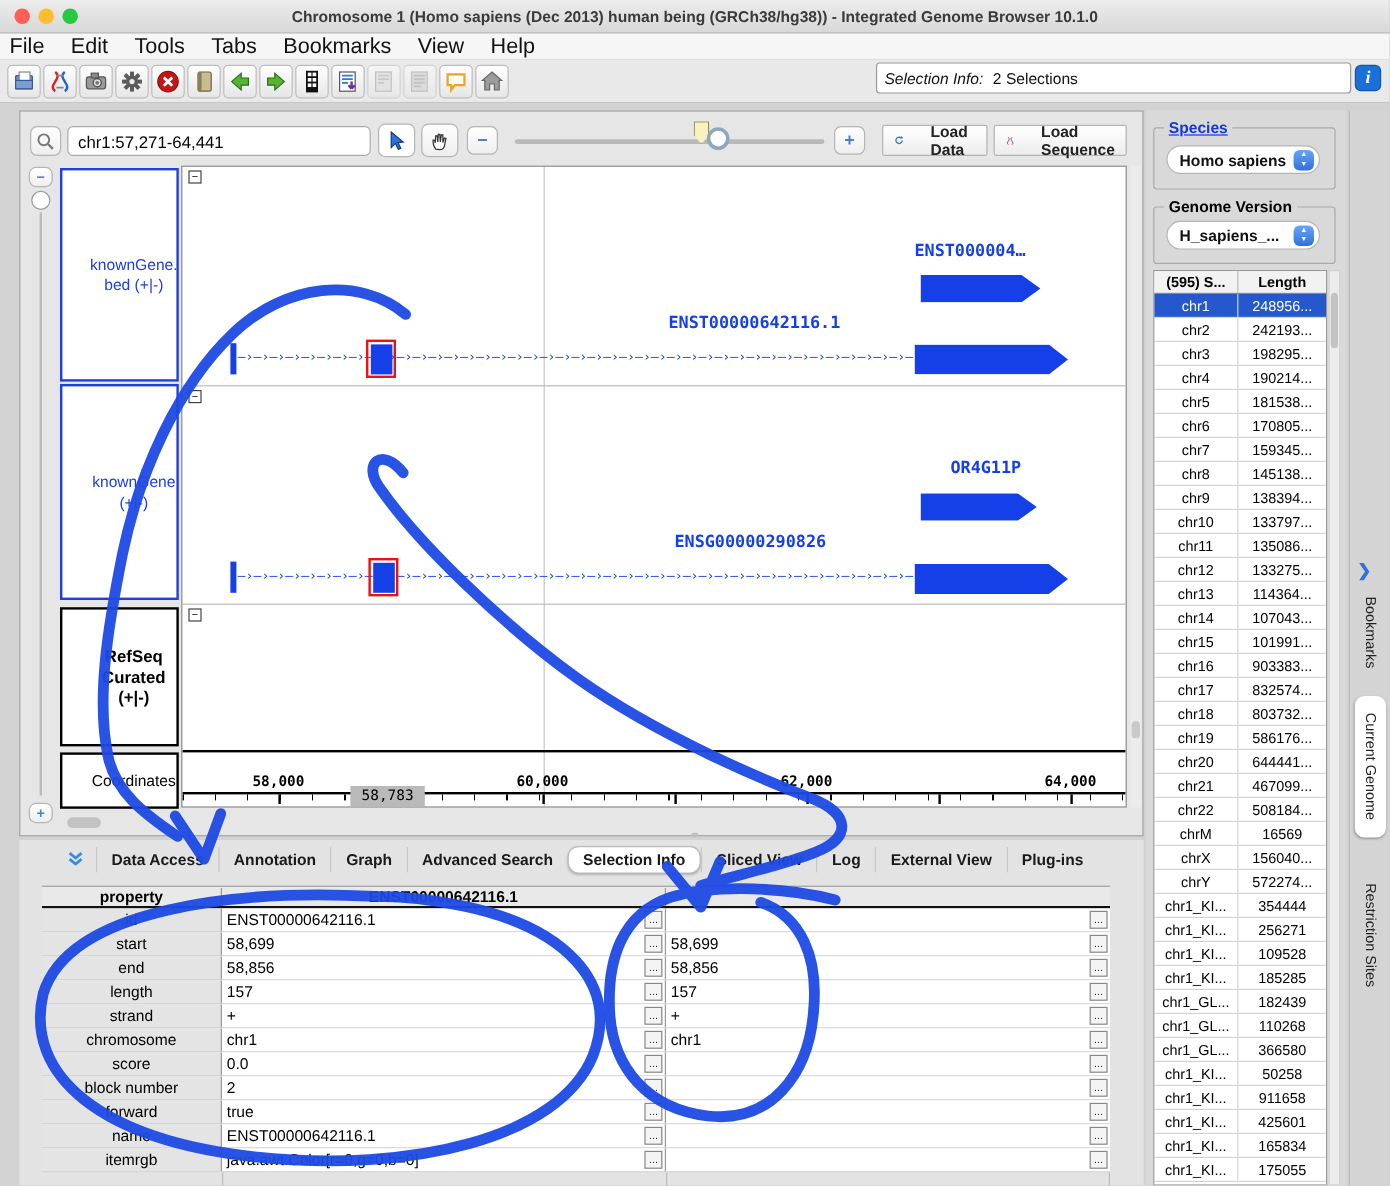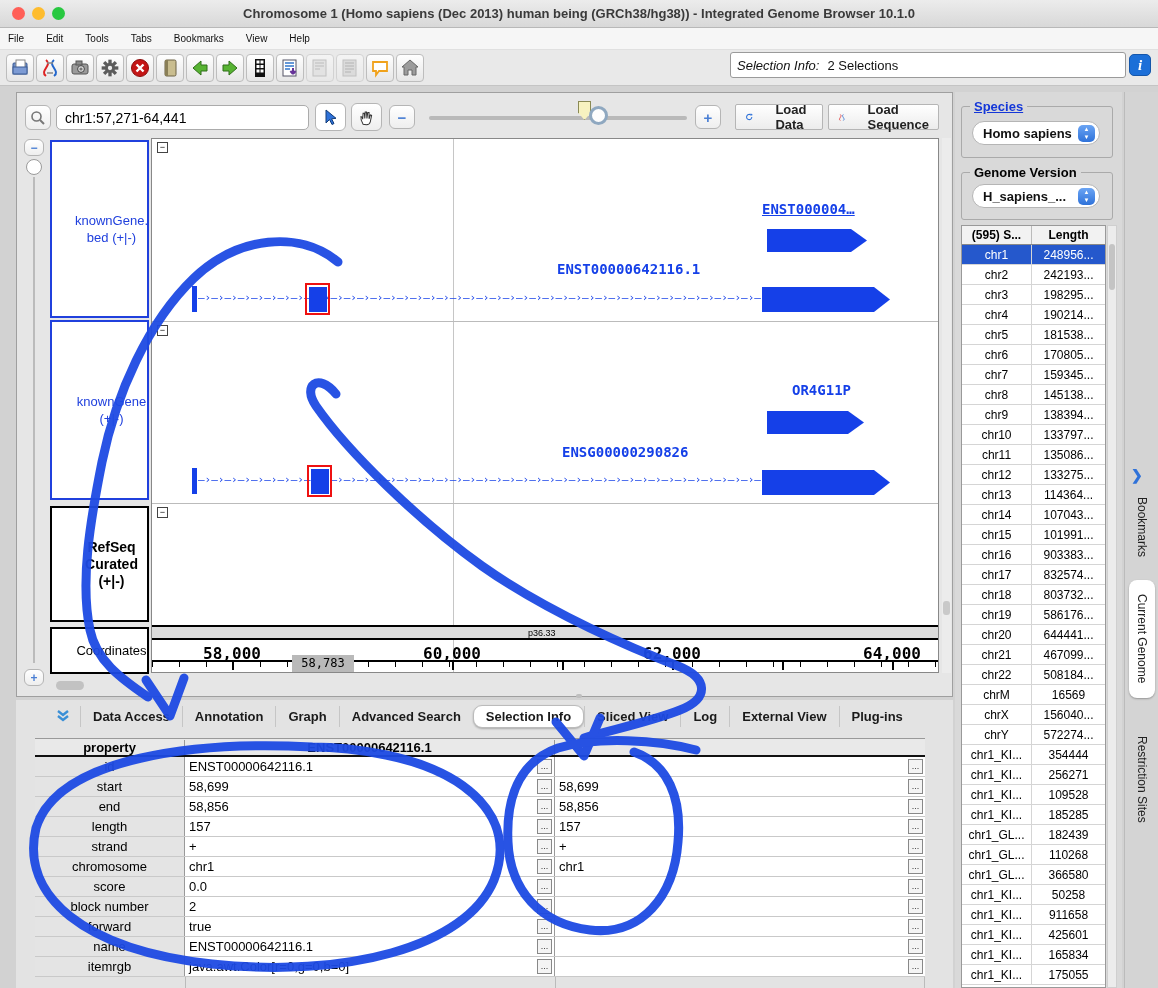--- a/index.html
+++ b/index.html
@@ -10,21 +10,21 @@
   
   #titlebar { left:0; top:0; width:1158px; height:28px;
     background:linear-gradient(#ececec,#d8d8d8); border-bottom:1px solid #b8b8b8;
     display:flex; align-items:center; justify-content:center; }
   .traffic { position:absolute; top:7px; width:13px; height:13px; border-radius:50%; }
   #titlebar .title { font-size:13px; font-weight:bold; color:#3a3a3a; }
 
   
   #menubar { left:0; top:28px; width:1158px; height:22px; background:#f6f6f6;
     display:flex; align-items:center; padding-left:8px; gap:22px; border-bottom:1px solid #e0e0e0; }
-  #menubar span { font-size:10px; color:#111; }
+  #menubar span { font-size:18px; color:#111; }
 
   
   #toolbar { left:0; top:50px; width:1158px; height:36px; background:#e9e9e9;
     border-bottom:1px solid #c4c4c4; display:flex; align-items:center; padding-left:6px; gap:2px; }
   .tbtn { width:28px; height:28px; border:1px solid #bdbdbd; border-radius:4px;
     background:linear-gradient(#ffffff,#e6e6e6); display:inline-flex; align-items:center; justify-content:center; }
   .tbtn.disabled { opacity:.5; filter:grayscale(1); }
   #selinfo-box { position:absolute; left:730px; top:52px; width:396px; height:26px; background:#fff;
     border:1px solid #9a9a9a; border-radius:3px; display:flex; align-items:center; padding:0 6px; }
   #selinfo-box .lab { font-style:italic; font-size:13px; color:#111; }
@@ -79,21 +79,21 @@
   .intron-chevrons { position:absolute; color:#1540e8; font-family:"DejaVu Sans Mono", monospace;
     font-size:11px; letter-spacing:0px; white-space:nowrap; overflow:hidden; }
   .sel-box { position:absolute; border:2px solid #ee1111; background:transparent; }
   .track-sep { position:absolute; left:0; width:100%; height:1px; background:#bbb; }
 
   
   #cyto-line-top { position:absolute; left:0; top:486px; width:100%; height:2px; background:#000; }
   #cyto-band { position:absolute; left:0; top:488px; width:100%; height:13px; background:#dcdcdc; border-bottom:2px solid #000; }
   #cyto-band span { position:absolute; left:376px; top:1px; font-size:9px; color:#000; }
   .ruler-num { position:absolute; top:505px; font-family:"DejaVu Sans Mono", monospace; font-weight:bold;
-    font-size:16px; color:#000; transform:translateX(-50%); }
+    font-size:12px; color:#000; transform:translateX(-50%); }
   #ruler-line { position:absolute; left:0; top:521px; width:100%; height:2px; background:#000; }
   #ruler-minors { position:absolute; left:0; top:523px; width:100%; height:5px;
     background:repeating-linear-gradient(90deg,#000 0 1px,transparent 1px 27px); }
   .ruler-major { position:absolute; top:523px; width:2px; height:8px; background:#000; }
   #cursor-pos { position:absolute; left:140px; top:516px; width:62px; height:17px; background:#b9b9b9;
     font-family:"DejaVu Sans Mono", monospace; font-size:12px; color:#000; text-align:center; line-height:17px; }
 
   #view-vscroll { position:absolute; left:925px; top:45px; width:9px; height:535px; background:#ececec; }
   #view-vscroll .thumb { position:absolute; left:1px; top:463px; width:7px; height:14px; background:#c9c9c9; border-radius:3px; }
 
@@ -345,21 +345,21 @@
       <span class="ln">(+|-)</span>
   </div>
   <div class="tracklabel black" style="top:534px; height:47px; font-weight:normal; font-size:13px;">
     <span class="ln">Coordinates</span>
   </div>
 
   <div id="trackview">
     <div id="gridline"></div>
 
     <span class="collapse-box" style="top:3px;"><span>−</span></span>
-    <span class="gene-label" style="left:610px; top:62px;text-decoration:underline;">ENST000004…</span>
+    <span class="gene-label" style="left:610px; top:62px;">ENST000004…</span>
     <div class="gene-block gene-arrow" style="left:615px; top:90px; width:100px; height:23px;"></div>
     <span class="gene-label" style="left:405px; top:122px;">ENST00000642116.1</span>
     <div class="gene-block" style="left:40px; top:147px; width:5px; height:26px;"></div>
     <div class="intron-chevrons" style="left:46px; top:152px; width:564px;">–›–›–›–›–›–›–›–›–›–›–›–›–›–›–›–›–›–›–›–›–›–›–›–›–›–›–›–›–›–›–›–›–›–›–›–›–›–›–›–›–›–›–›–›–›–›</div>
     <div class="gene-block" style="left:157px; top:148px; width:18px; height:25px;"></div>
     <div class="sel-box" style="left:153px; top:144px; width:25px; height:32px;"></div>
     <div class="gene-block gene-arrow" style="left:610px; top:148px; width:128px; height:25px;"></div>
 
     <div class="track-sep" style="top:182px;"></div>
 
@@ -371,23 +371,20 @@
     <div class="intron-chevrons" style="left:46px; top:334px; width:564px;">–›–›–›–›–›–›–›–›–›–›–›–›–›–›–›–›–›–›–›–›–›–›–›–›–›–›–›–›–›–›–›–›–›–›–›–›–›–›–›–›–›–›–›–›–›–›</div>
     <div class="gene-block" style="left:159px; top:330px; width:18px; height:25px;"></div>
     <div class="sel-box" style="left:155px; top:326px; width:25px; height:32px;"></div>
     <div class="gene-block gene-arrow" style="left:610px; top:331px; width:128px; height:25px;"></div>
 
     <div class="track-sep" style="top:364px;"></div>
 
     <span class="collapse-box" style="top:368px;"><span>−</span></span>
 
     <div id="cyto-line-top"></div>
-    <div id="cyto-band">
-      <span>p36.33</span>
-    </div>
     <span class="ruler-num" style="left:80px;">58,000</span>
     <span class="ruler-num" style="left:300px;">60,000</span>
     <span class="ruler-num" style="left:520px;">62,000</span>
     <span class="ruler-num" style="left:740px;">64,000</span>
     <div id="ruler-line"></div>
     <div id="ruler-minors"></div>
     <div class="ruler-major" style="left:80px;"></div>
       <div class="ruler-major" style="left:190px;"></div>
     <div class="ruler-major" style="left:300px;"></div>
       <div class="ruler-major" style="left:410px;"></div>

